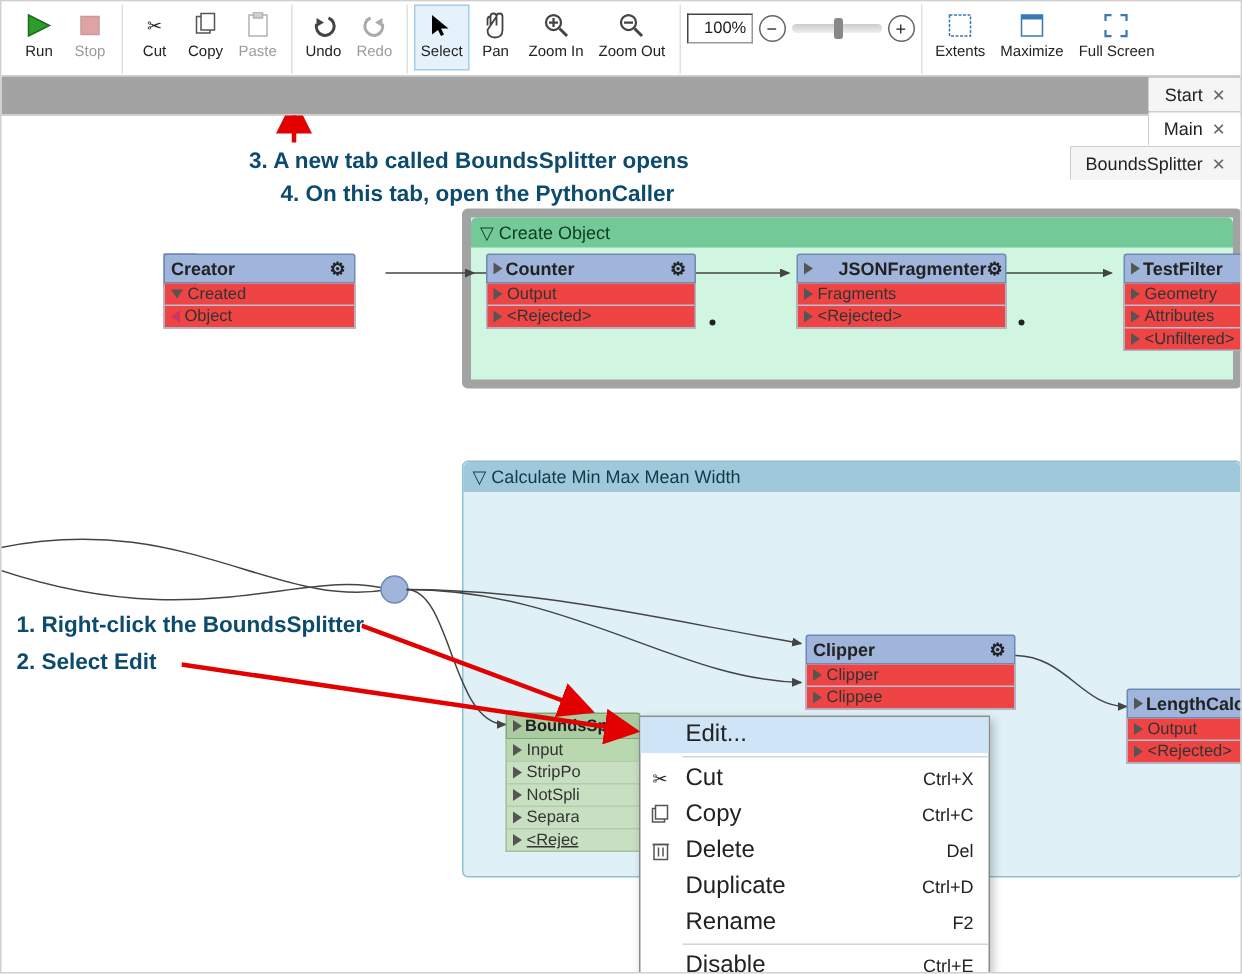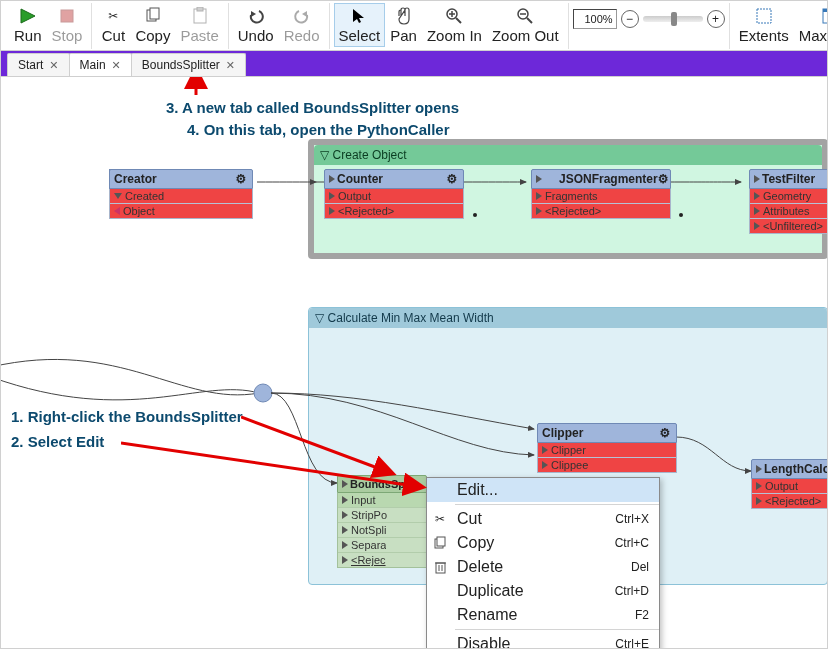--- a/index.html
+++ b/index.html
@@ -6,28 +6,28 @@
   body { width: 828px; height: 649px; background: #fff; overflow: hidden; position: relative; font-size: 12px; color: #222; border: 1px solid #d0d0d0; }
 
   
   .toolbar { display: flex; align-items: flex-start; padding: 2px 4px 0 4px; border-bottom: 1px solid #d0d0d0; height: 50px; background: #fff; gap: 0; }
   .tgrp { display: flex; align-items: flex-start; padding: 0 4px; border-right: 1px solid #e0e0e0; height: 46px; }
   .tgrp.noborder { border-right: none; }
   .tbtn { display: flex; flex-direction: column; align-items: center; justify-content: flex-start; min-width: 34px; padding: 2px 4px; cursor: pointer; border: 1px solid transparent; height: 44px; }
   .tbtn.active { background: #e6f2fb; border: 1px solid #a6cdea; }
   .tbtn.disabled { opacity: .45; cursor: default; }
   .ticon { width: 22px; height: 22px; display: flex; align-items: center; justify-content: center; }
-  .tlabel { font-size: 15px; margin-top: 1px; white-space: nowrap; }
+  .tlabel { font-size: 10px; margin-top: 1px; white-space: nowrap; }
 
   .zoom-box { display:flex; align-items:center; gap:4px; padding-top:6px; }
   .zoom-field { width:44px; height:20px; border:1px inset #999; text-align:right; padding-right:3px; font-size:11px; line-height:18px; }
   .zoom-btn { width:18px; height:18px; border-radius:50%; border:1px solid #666; display:flex; align-items:center; justify-content:center; font-size:12px; cursor:pointer; }
 
   
-  .tabbar { display:flex; align-items:flex-end; height:26px; background:#6d28d9; padding-left:6px; border-bottom:1px solid #cfcfcf; }
+  .tabbar { display:flex; align-items:flex-end; height:26px; background:#a3a3a3; padding-left:6px; border-bottom:1px solid #cfcfcf;flex-direction:column; }
   .tab { display:flex; align-items:center; gap:6px; padding:4px 10px; border:1px solid #cfcfcf; border-bottom:none; background:#f5f5f5; margin-right:-1px; font-size:12px; border-top-left-radius:2px; border-top-right-radius:2px; cursor:pointer; }
   .tab.active { background:#fff; position:relative; z-index:2; }
   .tab .x { color:#666; font-size:11px; }
 
   
   .canvas { position:absolute; left:0; top:76px; right:0; bottom:0; overflow:hidden; }
 
   
   .group { position:absolute; border-radius:4px; }
   .group .ghead { padding:3px 6px; border-top-left-radius:4px; border-top-right-radius:4px; font-size:12px; }
@@ -303,21 +303,21 @@
     <circle cx="680" cy="138" r="2" fill="#222"></circle>
   </svg>
 
   <div style="position:absolute; left:108px; top:92px; display:flex;">
     <div class="ref-icon">
         <svg width="16" height="16" viewBox="0 0 16 16">
           <path d="M8 2 A6 6 0 1 1 2 8" fill="none" stroke="#3a6" stroke-width="2"></path>
           <polygon points="8,0 8,5 12,2.5" fill="#3a6"></polygon>
         </svg>
       </div>
-    <div class="node" style="width:144px;text-align:center;">
+    <div class="node" style="width:128px;text-align:center;">
       <div class="node-head">
           <span>Creator</span>
           <span class="gear">⚙</span>
         </div>
       <div class="node-body">
         <div class="port">
             <span class="tri down"></span>
             <span>Created</span>
           </div>
         <div class="port">

